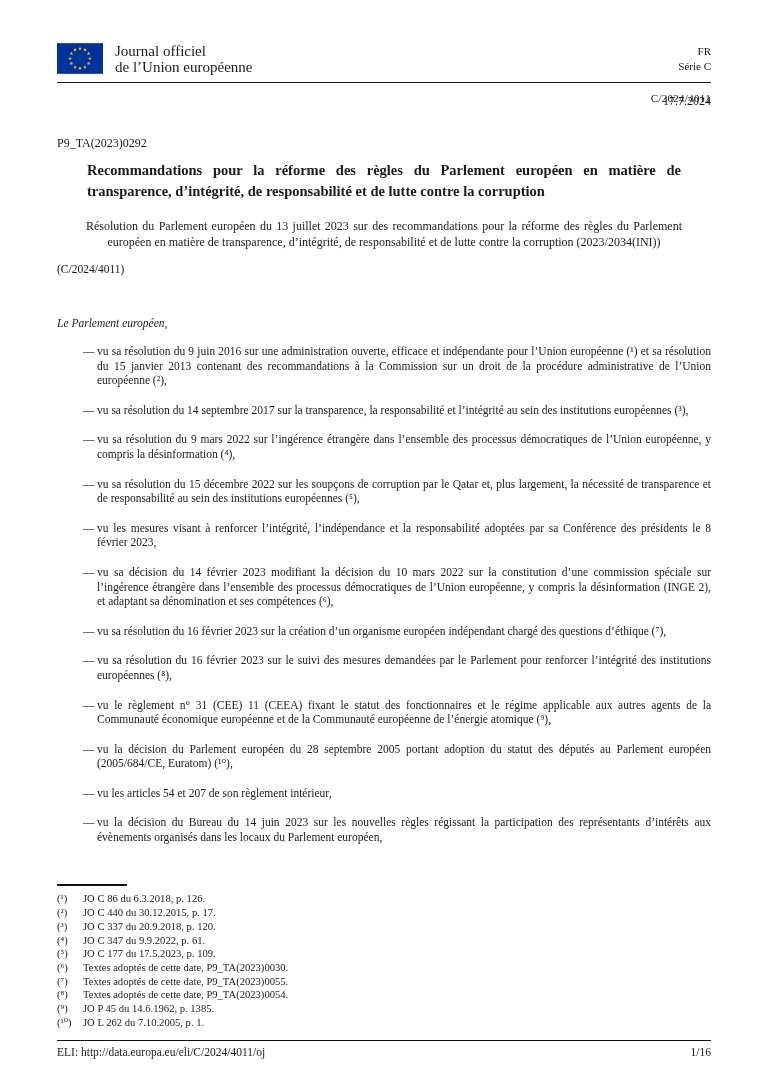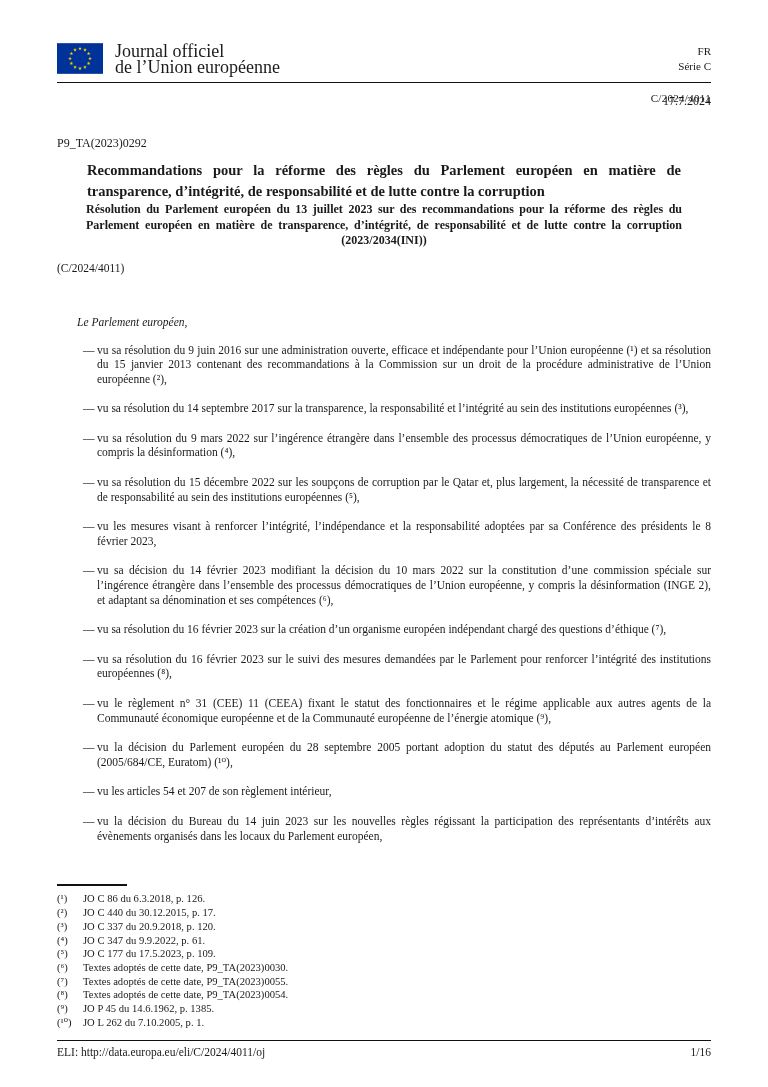--- a/index.html
+++ b/index.html
@@ -14,21 +14,21 @@
     font-family: "Liberation Serif", "DejaVu Serif", serif;
     overflow: hidden;
   }
   .content { padding: 42px 57px 0 57px; }
 
   
   .oj-header { display: flex; align-items: flex-start; }
   .flag { width: 46px; height: 33px; display: block; }
   .journal-title {
     margin-left: 12px;
-    font-size: 18px;
+    font-size: 15px;
     line-height: 16px;
     padding-top: 1px;
   }
   .header-right {
     margin-left: auto;
     text-align: right;
     font-size: 11px;
     line-height: 15px;
     padding-top: 2px;
   }
@@ -53,39 +53,39 @@
   .procedure-number { margin-top: 24px; font-size: 12px; }
   .doc-title {
     margin-top: 9px;
     padding: 0 30px;
     font-size: 14.5px;
     font-weight: bold;
     line-height: 21px;
     text-align: justify;
   }
   .doc-subtitle {
+    margin-top: 17px;
     padding: 0 29px;
     font-size: 12px;
-    font-weight: bold;
+    font-weight: normal;
     line-height: 15.5px;
     text-align: justify;
     text-align-last: center;
   }
   .doc-reference {
     margin-top: 13px;
     text-align: left;
     font-size: 11.5px;
   }
 
   
   .preamble-opening {
     margin-top: 42px;
     font-style: italic;
     font-size: 11.5px;
-    margin-left: 20px;
   }
   .citations { margin-top: 2px; }
   .citation {
     position: relative;
     margin-top: 15px;
     padding-left: 40px;
     font-size: 11.5px;
     line-height: 14.6px;
     text-align: justify;
   }

